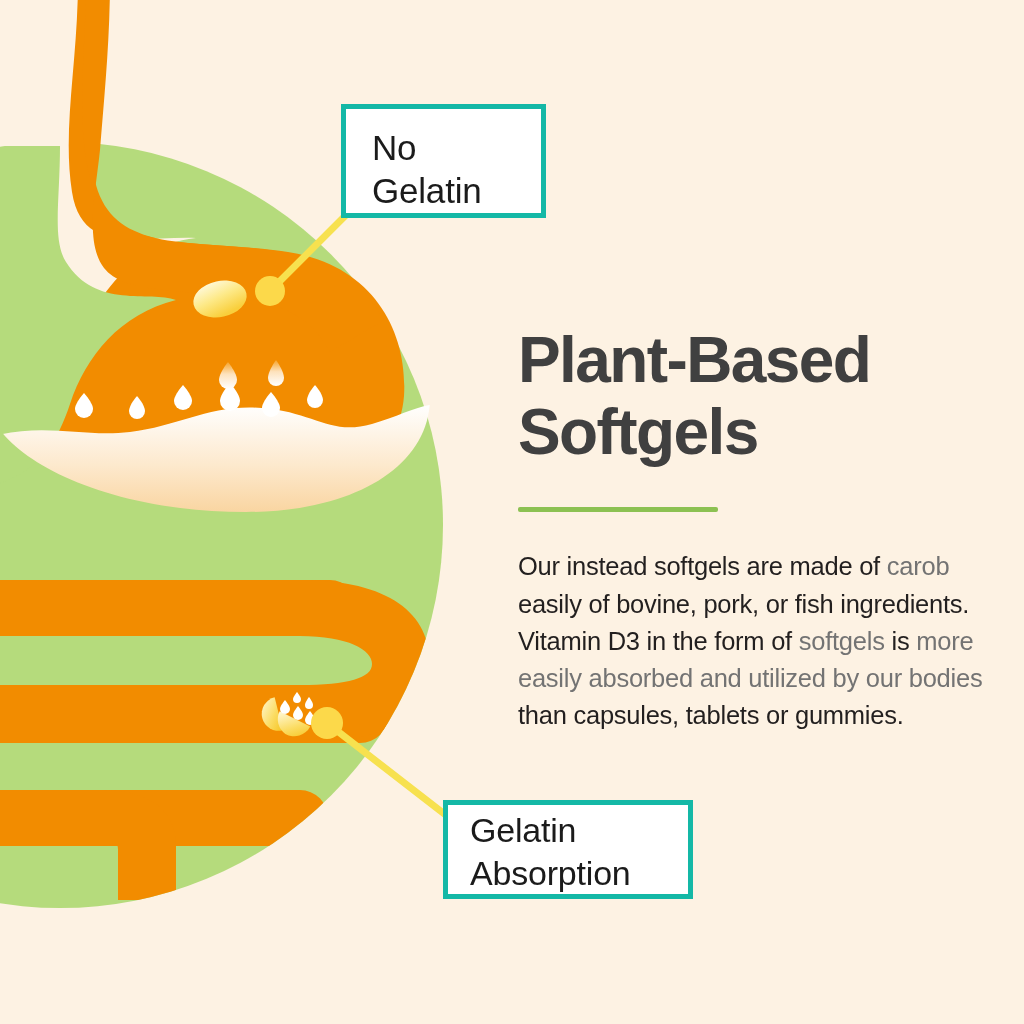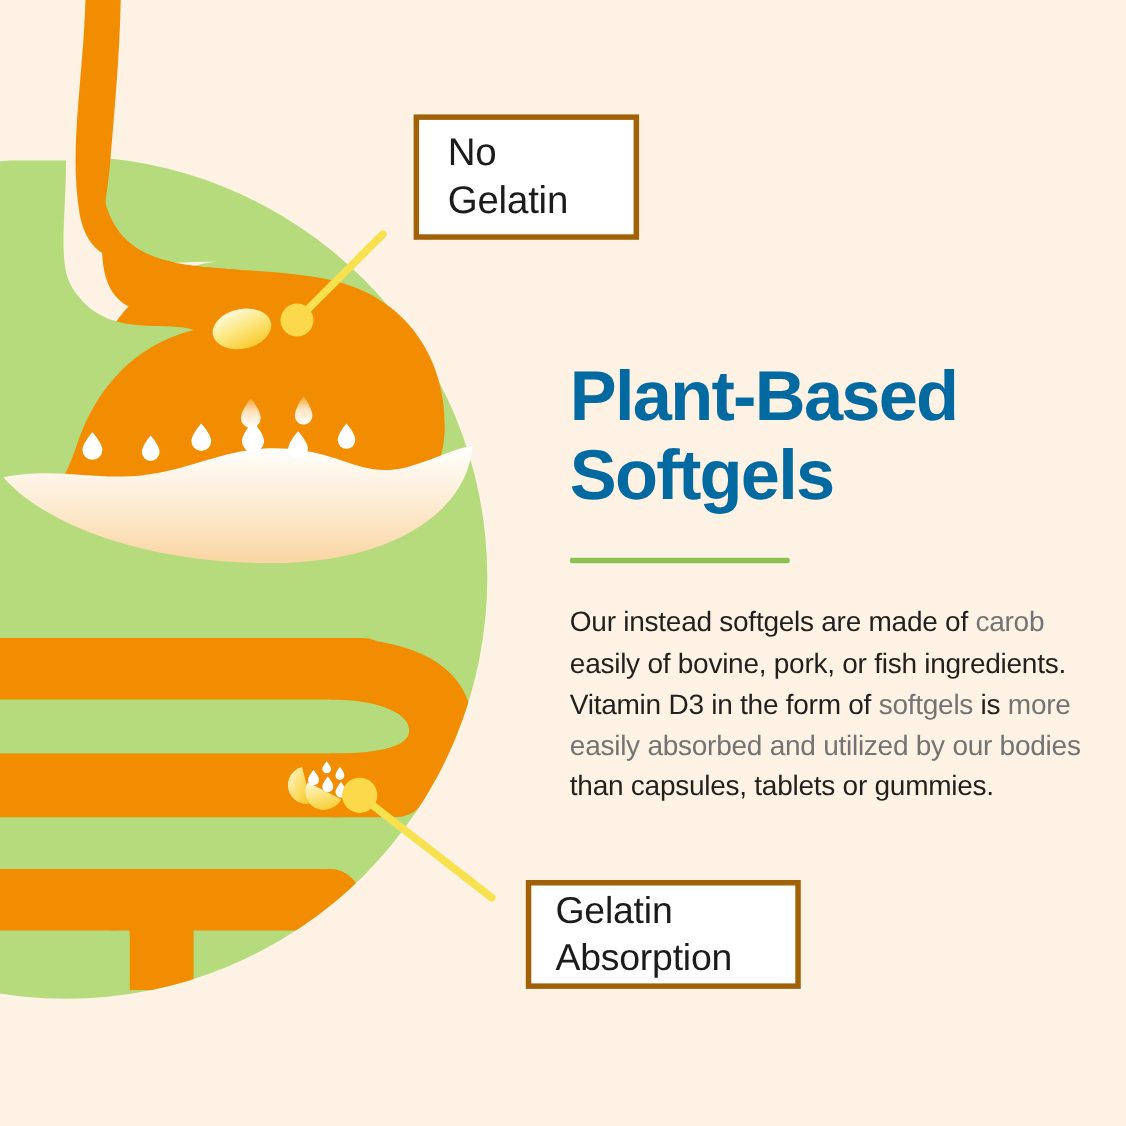--- a/index.html
+++ b/index.html
@@ -26,27 +26,26 @@
     left: 0;
     top: 0;
     width: 1024px;
     height: 1024px;
   }
 
   
   .callout {
     position: absolute;
     background: #ffffff;
-    border: 5px solid #a16207;
+    border: 5px solid #14b8a6;
     box-sizing: border-box;
     display: flex;
-    align-items: center;
+    align-items: flex-end;
     justify-content: flex-start;
     z-index: 5;
-    margin-left: 35px;
   }
   .callout-text {
     font-family: "Liberation Sans", sans-serif;
     font-size: 35px;
     line-height: 1.25;
     color: #1b1b1b;
     font-weight: 400;
     letter-spacing: -0.2px;
     padding-left: 26px;
     white-space: pre-line;
@@ -74,21 +73,21 @@
     left: 518px;
     top: 325px;
     width: 470px;
     z-index: 4;
   }
   #heading {
     font-family: "Liberation Sans", sans-serif;
     font-size: 64px;
     font-weight: bold;
     line-height: 1.12;
-    color: #0369a1;
+    color: #404040;
     letter-spacing: -1.6px;
     white-space: pre-line;
     margin: 0;
   }
   #divider {
     margin-top: 39px;
     width: 200px;
     height: 5px;
     background: #8cc152;
     border-radius: 2px;

